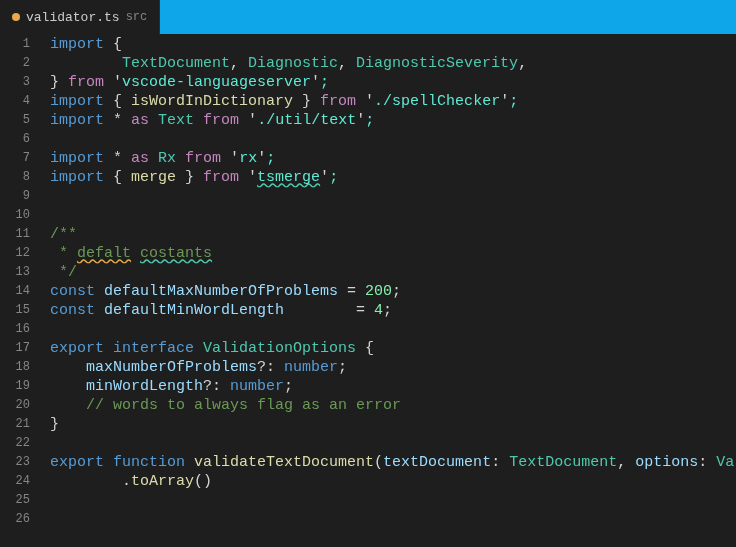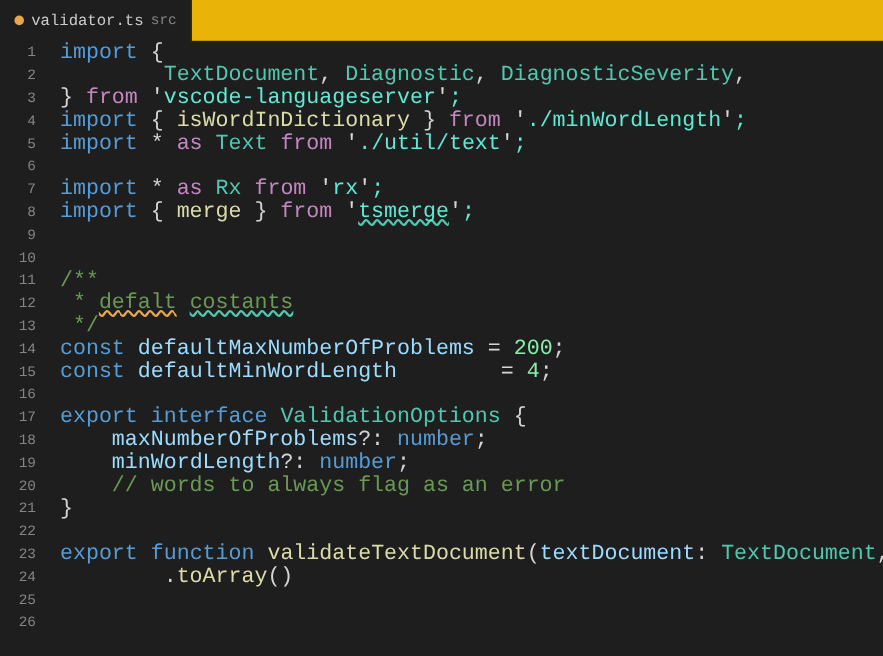--- a/index.html
+++ b/index.html
@@ -3,21 +3,21 @@
   <meta charset="utf-8">
   <style>
     * { margin: 0; padding: 0; box-sizing: border-box; }
     body {
       background: #1e1e1e;
       font-family: 'Consolas', 'Courier New', monospace;
       font-size: 13px;
       color: #d4d4d4;
     }
     .tab-bar {
-      background: #eab308;
+      background: #0ea5e9;
       display: flex;
       align-items: center;
       height: 35px;
       border-bottom: 1px solid #1e1e1e;
       padding-left: 0;
     }
     .tab {
       display: flex;
       align-items: center;
       height: 35px;
@@ -57,21 +57,21 @@
     }
     .code-area {
       flex: 1;
       overflow-x: auto;
       padding-left: 10px;
     }
     .code-line {
       height: 19px;
       line-height: 19px;
       white-space: pre;
-      font-size: 18px;
+      font-size: 15px;
     }
     
     .kw { color: #569cd6; } 
     .kw2 { color: #c586c0; } 
     .str { color: #5eead4; } 
     .type { color: #4ec9b0; } 
     .fn { color: #dcdcaa; } 
     .param { color: #9cdcfe; } 
     .comment { color: #6a9955; } 
     .num { color: #86efac; } 
@@ -122,21 +122,21 @@
       <div class="line-number">22</div>
       <div class="line-number">23</div>
       <div class="line-number">24</div>
       <div class="line-number">25</div>
       <div class="line-number">26</div>
     </div>
   <div class="code-area" id="code-area">
       <div class="code-line"><span class="kw">import</span><span class="punct"> { </span></div>
       <div class="code-line"><span>        </span><span class="type">TextDocument</span><span class="punct">, </span><span class="type">Diagnostic</span><span class="punct">, </span><span class="type">DiagnosticSeverity</span><span class="punct">,</span></div>
       <div class="code-line"><span class="punct">} </span><span class="kw2">from</span><span class="punct"> '</span><span class="str">vscode-languageserver</span><span class="punct">'</span><span class="str">;</span></div>
-      <div class="code-line"><span class="kw">import</span><span class="punct"> { </span><span class="fn">isWordInDictionary</span><span class="punct"> } </span><span class="kw2">from</span><span class="punct"> '</span><span class="str">./minWordLength</span><span class="punct">'</span><span class="str">;</span></div>
+      <div class="code-line"><span class="kw">import</span><span class="punct"> { </span><span class="fn">isWordInDictionary</span><span class="punct"> } </span><span class="kw2">from</span><span class="punct"> '</span><span class="str">./spellChecker</span><span class="punct">'</span><span class="str">;</span></div>
       <div class="code-line"><span class="kw">import</span><span class="punct"> * </span><span class="kw2">as</span><span class="punct"> </span><span class="type">Text</span><span class="punct"> </span><span class="kw2">from</span><span class="punct"> '</span><span class="str">./util/text</span><span class="punct">'</span><span class="str">;</span></div>
       <div class="code-line">&nbsp;</div>
       <div class="code-line"><span class="kw">import</span><span class="punct"> * </span><span class="kw2">as</span><span class="punct"> </span><span class="type">Rx</span><span class="punct"> </span><span class="kw2">from</span><span class="punct"> '</span><span class="str">rx</span><span class="punct">'</span><span class="str">;</span></div>
       <div class="code-line"><span class="kw">import</span><span class="punct"> { </span><span class="fn">merge</span><span class="punct"> } </span><span class="kw2">from</span><span class="punct"> '</span><span class="str squiggly-green">tsmerge</span><span class="punct">'</span><span class="str">;</span></div>
       <div class="code-line">&nbsp;</div>
       <div class="code-line">&nbsp;</div>
       <div class="code-line"><span class="comment">/**</span></div>
       <div class="code-line"><span class="comment"> * </span><span class="comment squiggly-yellow">defalt</span><span class="comment"> </span><span class="comment squiggly-green">costants</span></div>
       <div class="code-line"><span class="comment"> */</span></div>
       <div class="code-line"><span class="kw">const</span><span class="punct"> </span><span class="param">defaultMaxNumberOfProblems</span><span class="punct"> = </span><span class="num">200</span><span class="punct">;</span></div>

